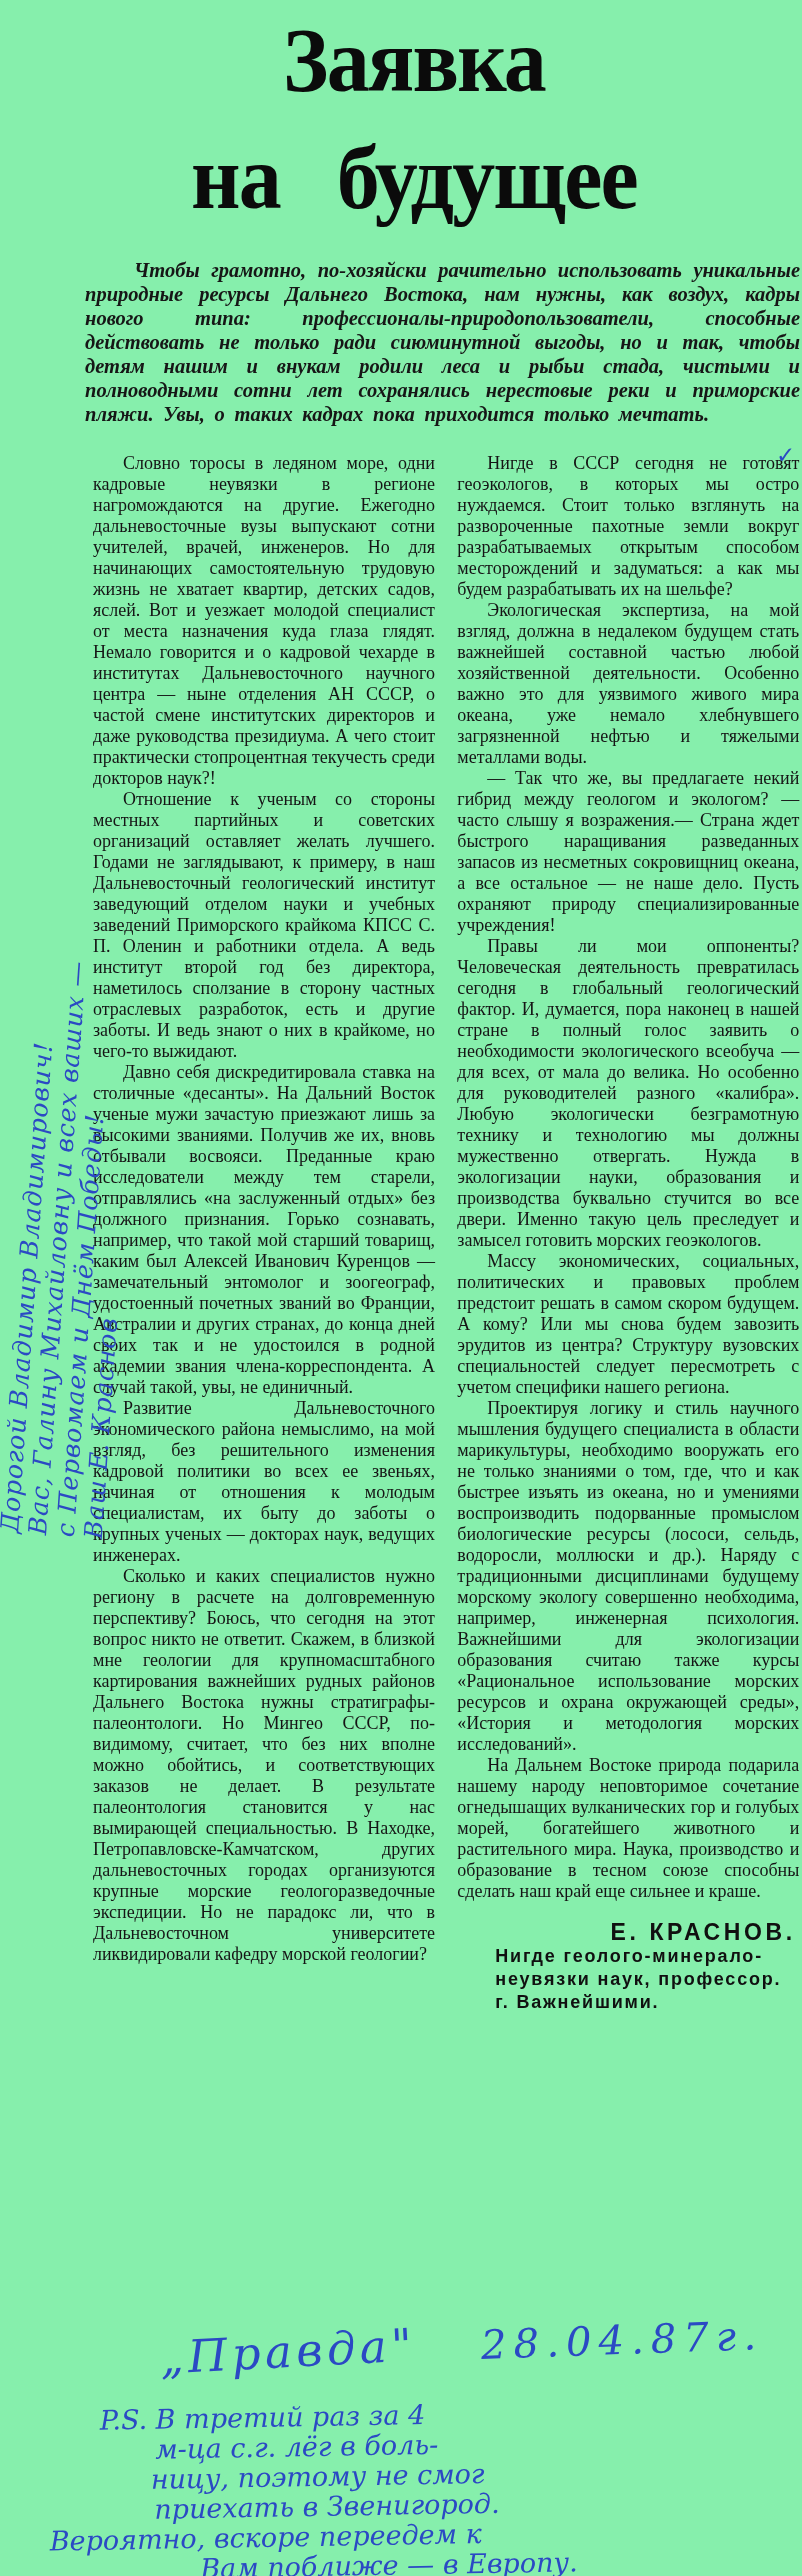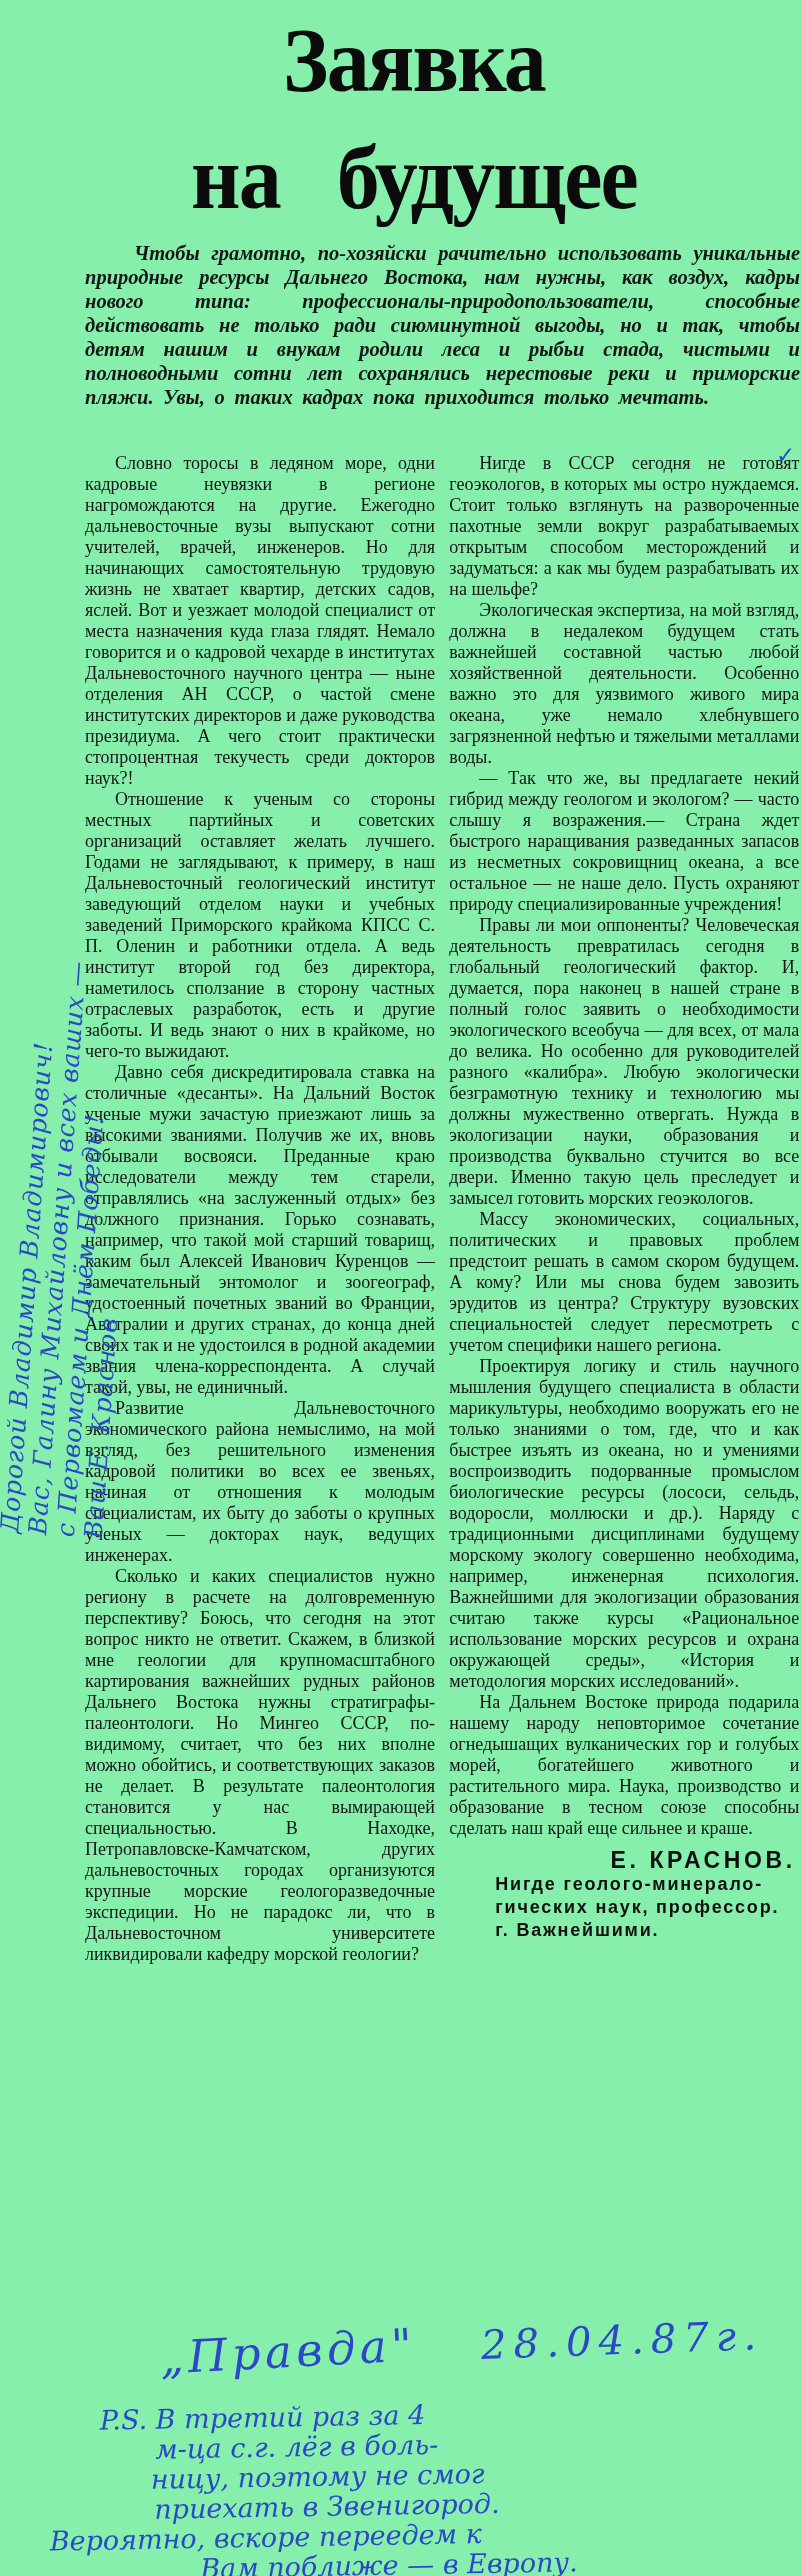--- a/index.html
+++ b/index.html
@@ -12,39 +12,39 @@
   
   .title {
     position:absolute; top:1.8px; left:53px; width:722px;
     text-align:center; font-weight:bold; color:#0b0b0b;
     font-size:86px; line-height:1.28; letter-spacing:-1.8px;
     transform:scaleY(1.06); transform-origin:top center;
   }
   .title .line2 { word-spacing:37px; }
   
   .lead {
-    position:absolute; top:241px; left:85px; width:715px;
+    position:absolute; top:258px; left:85px; width:715px;
     font-size:20.5px; line-height:24px; font-weight:bold; font-style:italic;
     text-align:justify; text-indent:49px; word-spacing:4.5px; color:#161616;
   }
   
   .columns {
     position:absolute; top:453px; left:85px; width:715px;
     display:flex; gap:14.3px;
   }
   .col {
     width:350px; font-size:18px; line-height:21px;
     text-align:justify; color:#151515;
   }
-  .col p { text-indent:30px; }
+  .col p { text-indent:30px;margin-left:8px; }
   
   .sig-name {
     font-family:"Liberation Sans", sans-serif; font-weight:bold;
     font-size:23px; letter-spacing:3.6px; text-align:right;
-    padding-right:3.6px; margin-top:11px; color:#101010;
+    padding-right:3.6px; margin-top:20px; color:#101010;
   }
   .sig-cred {
     font-family:"Liberation Sans", sans-serif; font-weight:bold;
     font-size:18px; letter-spacing:1.8px; line-height:23px;
     padding-left:46px; margin-top:1.8px; color:#101010;
   }
   
   .hand {
     font-family:"DejaVu Serif", serif; font-style:italic;
     color:#2b49c4;
@@ -94,21 +94,21 @@
         <p>Давно себя дискредитировала ставка на столичные «десанты». На Дальний Восток ученые мужи зачастую приезжают лишь за высокими званиями. Получив же их, вновь отбывали восвояси. Преданные краю исследователи между тем старели, отправлялись «на заслуженный отдых» без должного признания. Горько сознавать, например, что такой мой старший товарищ, каким был Алексей Иванович Куренцов — замечательный энтомолог и зоогеограф, удостоенный почетных званий во Франции, Австралии и других странах, до конца дней своих так и не удостоился в родной академии звания члена-корреспондента. А случай такой, увы, не единичный.</p>
         <p>Развитие Дальневосточного экономического района немыслимо, на мой взгляд, без решительного изменения кадровой политики во всех ее звеньях, начиная от отношения к молодым специалистам, их быту до заботы о крупных ученых — докторах наук, ведущих инженерах.</p>
         <p>Сколько и каких специалистов нужно региону в расчете на долговременную перспективу? Боюсь, что сегодня на этот вопрос никто не ответит. Скажем, в близкой мне геологии для крупномасштабного картирования важнейших рудных районов Дальнего Востока нужны стратиграфы-палеонтологи. Но Мингео СССР, по-видимому, считает, что без них вполне можно обойтись, и соответствующих заказов не делает. В результате палеонтология становится у нас вымирающей специальностью. В Находке, Петропавловске-Камчатском, других дальневосточных городах организуются крупные морские геологоразведочные экспедиции. Но не парадокс ли, что в Дальневосточном университете ликвидировали кафедру морской геологии?</p>
       </div>
 
     <div class="col">
       <span><p>Нигде в СССР сегодня не готовят геоэкологов, в которых мы остро нуждаемся. Стоит только взглянуть на развороченные пахотные земли вокруг разрабатываемых открытым способом месторождений и задуматься: а как мы будем разрабатывать их на шельфе?</p><p>Экологическая экспертиза, на мой взгляд, должна в недалеком будущем стать важнейшей составной частью любой хозяйственной деятельности. Особенно важно это для уязвимого живого мира океана, уже немало хлебнувшего загрязненной нефтью и тяжелыми металлами воды.</p><p>— Так что же, вы предлагаете некий гибрид между геологом и экологом? — часто слышу я возражения.— Страна ждет быстрого наращивания разведанных запасов из несметных сокровищниц океана, а все остальное — не наше дело. Пусть охраняют природу специализированные учреждения!</p><p>Правы ли мои оппоненты? Человеческая деятельность превратилась сегодня в глобальный геологический фактор. И, думается, пора наконец в нашей стране в полный голос заявить о необходимости экологического всеобуча — для всех, от мала до велика. Но особенно для руководителей разного «калибра». Любую экологически безграмотную технику и технологию мы должны мужественно отвергать. Нужда в экологизации науки, образования и производства буквально стучится во все двери. Именно такую цель преследует и замысел готовить морских геоэкологов.</p><p>Массу экономических, социальных, политических и правовых проблем предстоит решать в самом скором будущем. А кому? Или мы снова будем завозить эрудитов из центра? Структуру вузовских специальностей следует пересмотреть с учетом специфики нашего региона.</p><p>Проектируя логику и стиль научного мышления будущего специалиста в области марикультуры, необходимо вооружать его не только знаниями о том, где, что и как быстрее изъять из океана, но и умениями воспроизводить подорванные промыслом биологические ресурсы (лососи, сельдь, водоросли, моллюски и др.). Наряду с традиционными дисциплинами будущему морскому экологу совершенно необходима, например, инженерная психология. Важнейшими для экологизации образования считаю также курсы «Рациональное использование морских ресурсов и охрана окружающей среды», «История и методология морских исследований».</p><p>На Дальнем Востоке природа подарила нашему народу неповторимое сочетание огнедышащих вулканических гор и голубых морей, богатейшего животного и растительного мира. Наука, производство и образование в тесном союзе способны сделать наш край еще сильнее и краше.</p></span>
       <div class="sig-name">Е. КРАСНОВ.</div>
       <div class="sig-cred">
           <div>Нигде геолого-минерало-</div>
-          <div>гических наук, профессор.</div>
+          <div>неувязки наук, профессор.</div>
           <div>г. Важнейшими.</div>
         </div>
     </div>
   </div>
 
   <div class="hand margin-note">
       <div>Дорогой Владимир Владимирович!</div>
       <div>Вас, Галину Михайловну и всех ваших —</div>
       <div>с Первомаем и Днём Победы!</div>
       <div>Ваш Е. Краснов</div>

